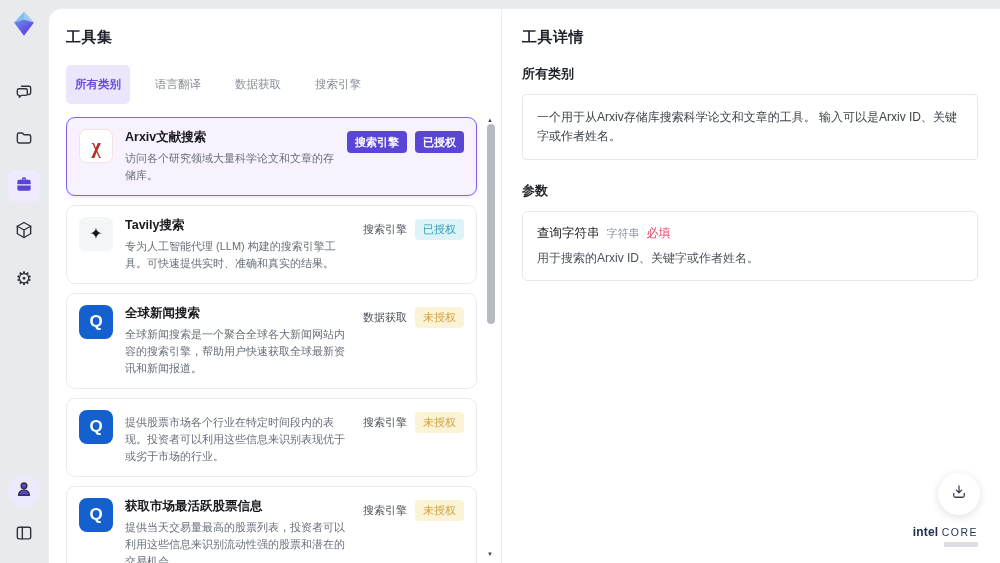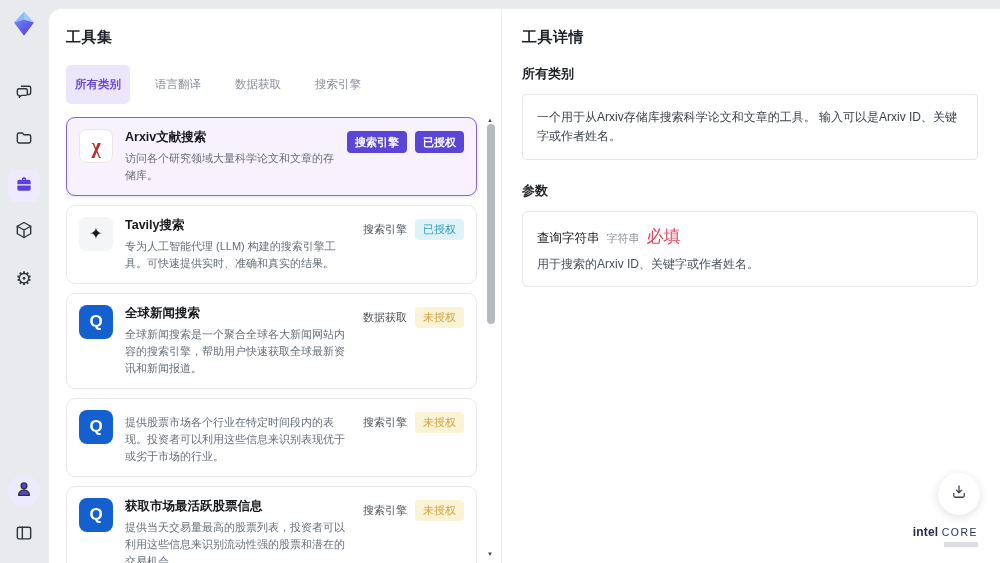--- a/index.html
+++ b/index.html
@@ -57,21 +57,21 @@
   .scroll-thumb { position:absolute; right:6px; top:7px; width:8px; height:200px; background:#b5b9c0; border-radius:4px; }
 
   
   .details-pane { flex:1; border-left:1px solid #ebedf0; padding:19px 22px 0 20px; }
   .section-h { font-size:13px; font-weight:bold; margin-bottom:11px; }
   .intro-box { border:1px solid #e5e7ea; border-radius:4px; padding:13px 14px; font-size:12px; color:#3d434c; line-height:1.6; margin-bottom:22px; background:#fff; }
   .param-card { border:1px solid #e5e7ea; border-radius:6px; padding:13px 14px; background:#fff; }
   .param-line1 { display:flex; align-items:baseline; gap:7px; margin-bottom:8px; }
   .param-name { font-size:12.5px; font-weight:normal; color:#17191d; }
   .param-type { font-size:11px; color:#8a919c; }
-  .param-req { font-size:17px; color:#e64563; }
+  .param-req { font-size:12px; color:#e64563; }
   .param-desc { font-size:12px; color:#4a515b; }
 
   
   .fab { position:absolute; right:20px; bottom:48px; width:42px; height:42px; border-radius:50%; background:#fff; box-shadow:0 2px 8px rgba(40,45,60,.15); display:flex; align-items:center; justify-content:center; cursor:pointer; }
   .fab svg { width:18px; height:18px; stroke:#3a414c; stroke-width:1.7; fill:none; stroke-linecap:round; stroke-linejoin:round; }
   .intel-mark { position:absolute; right:22px; bottom:16px; text-align:right; }
   .intel-row { font-size:12px; color:#1c2b4a; }
   .intel-row .b1 { font-weight:bold; letter-spacing:.2px; }
   .intel-row .b2 { font-weight:normal; letter-spacing:1.5px; font-size:10.5px; color:#243552; }
   .intel-sub { width:34px; height:5px; background:#dcdee2; border-radius:1px; margin:3px 0 0 auto; }

